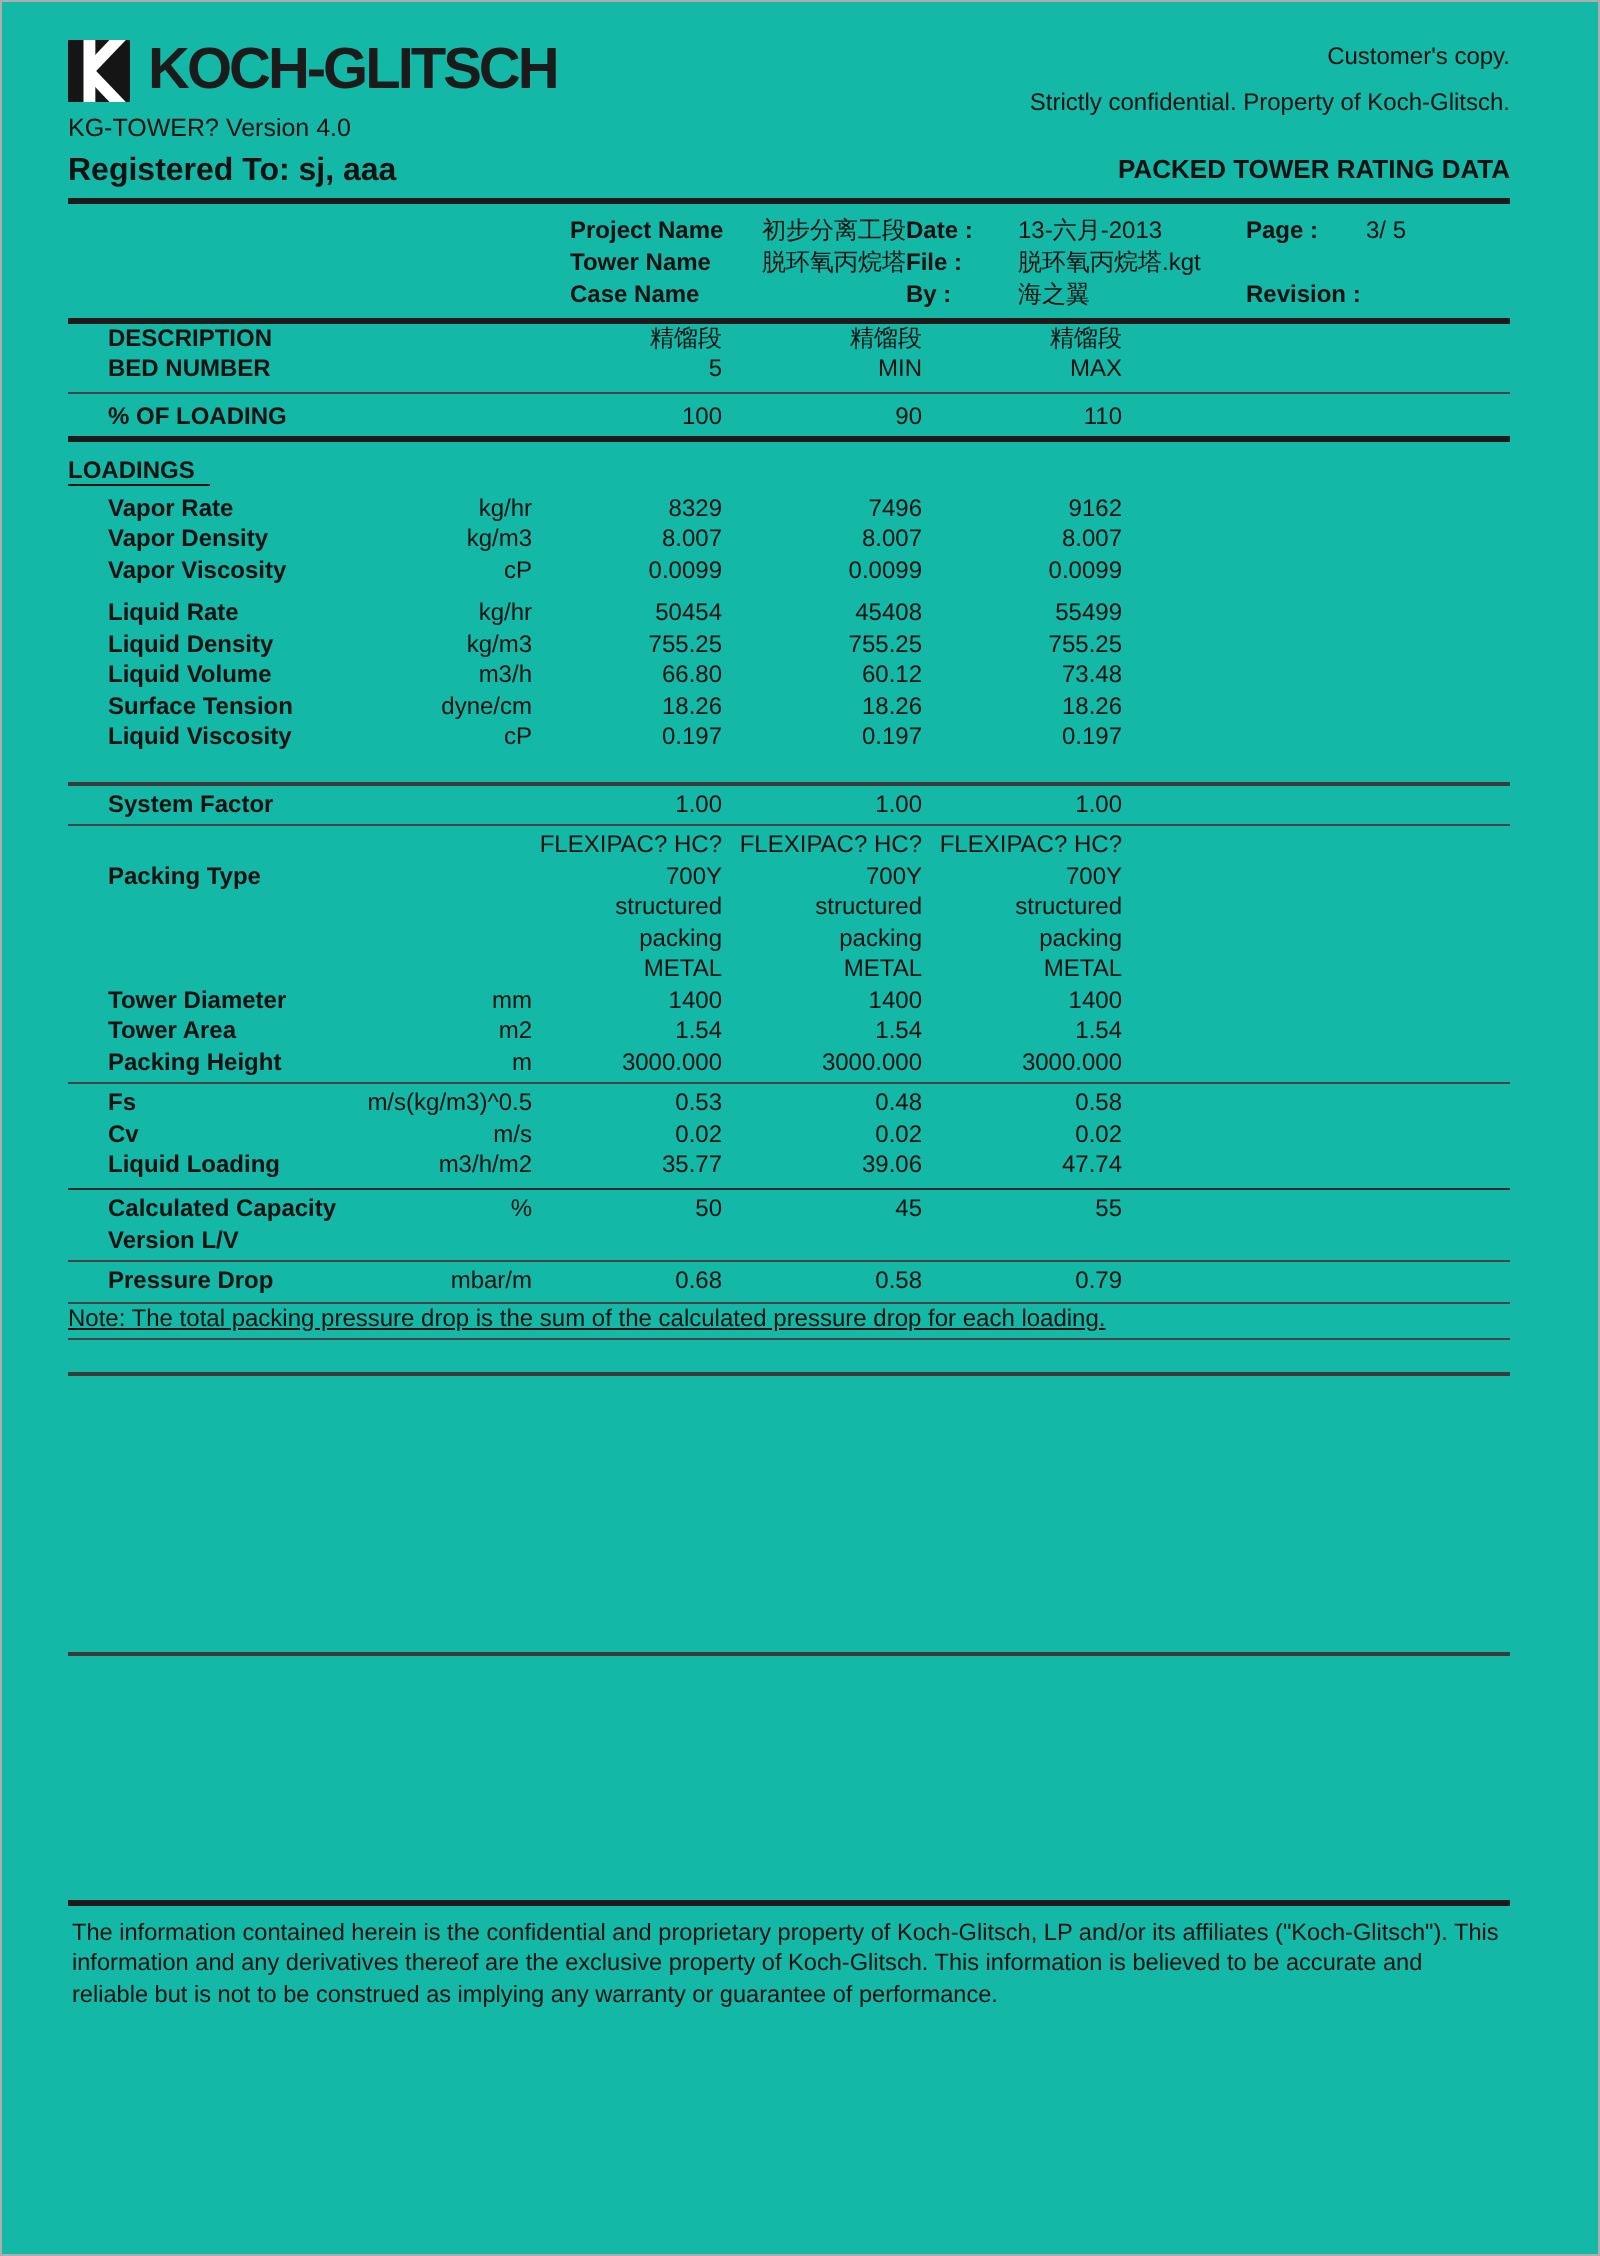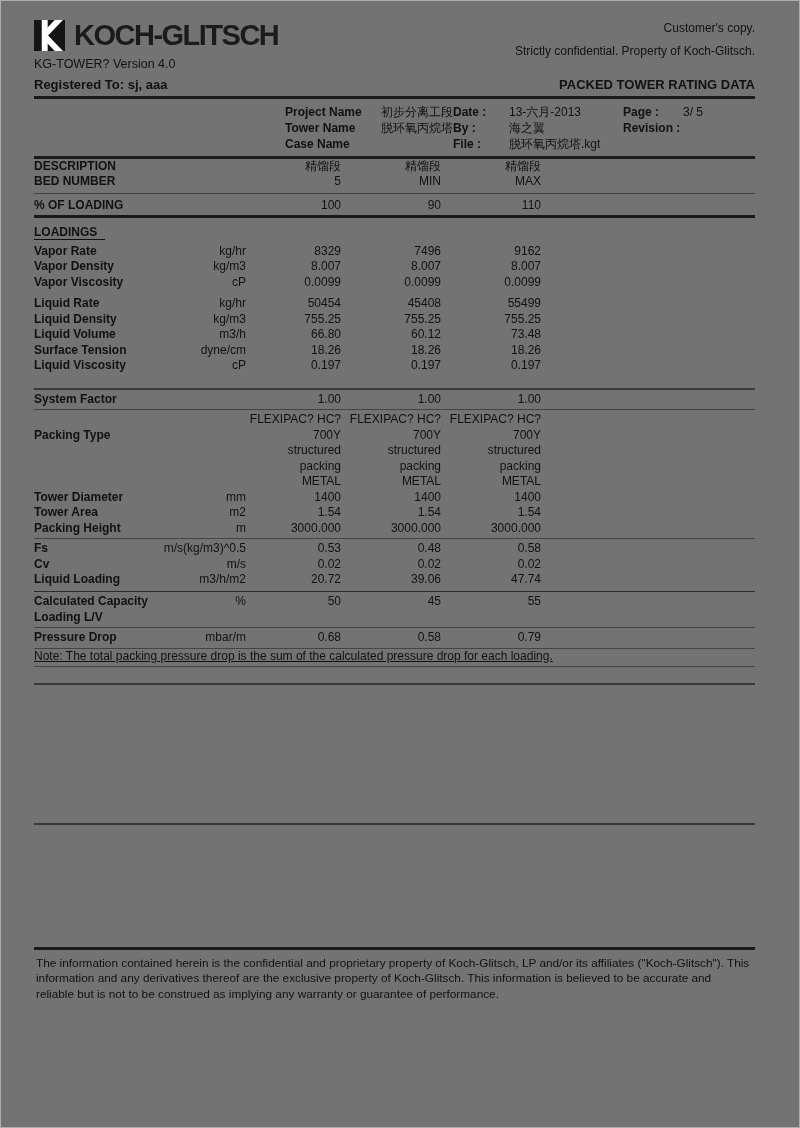--- a/index.html
+++ b/index.html
@@ -1,51 +1,51 @@
 <!DOCTYPE html>
 <html><head>
 <meta charset="utf-8">
 <style>
   html,body{margin:0;padding:0;background:#fff;}
   .page{
-    width:798px;height:1126px;border:1px solid #adadad;background:#737373;
+    width:798px;height:1126px;border:1px solid #adadad;background:#14b8a6;
     color:#111;font-family:"Liberation Sans",sans-serif;font-size:12px;
     position:relative;overflow:hidden;
   }
   .inner{padding:16px 44px 0 33px;}
   
   .rule{background:#1a1a1a;height:1px;}
   .rule.r3{height:3px;}
   .rule.r25{height:2.5px;}
   .rule.r2{height:2px;background:#3a3a3a;}
   .rule.r15{height:1.5px;background:#2a2a2a;}
   .rule.thin{height:1px;background:#444;}
   
   .hdr{display:flex;justify-content:space-between;align-items:flex-start;}
   .logo-row{display:flex;align-items:center;gap:9px;margin-top:2px;}
   .logo-icon svg{display:block;}
   .logo-text{font-size:29px;font-weight:bold;letter-spacing:-1.5px;color:#1b1b1b;}
   .version{font-weight:normal;font-size:12.5px;margin-top:5px;}
-  .registered{font-weight:bold;font-size:13px;margin-top:6px;}
+  .registered{font-weight:bold;font-size:16px;margin-top:6px;}
   .hdr-right{text-align:right;font-size:12px;padding-top:1px;}
   .copy-line{margin-top:3px;}
   .conf-line{margin-top:9px;}
   .report-title{font-weight:bold;font-size:13px;margin-top:19px;}
   
   .proj{display:flex;justify-content:flex-end;padding:5px 0 4px 0;}
   .proj-row{display:flex;line-height:16px;}
   .p-label{font-weight:bold;width:96px;}
   .proj-right{width:302px;}
   .pr-label{font-weight:bold;white-space:nowrap;}
   .w40{width:42px;}
   .w130{width:128px;padding-left:14px;box-sizing:border-box;}
   .w48{width:52px;}
   .pl6{padding-left:8px;}
   
-  .trow{display:grid;grid-template-columns:125px 87px 95px 100px 100px 1fr;line-height:15.5px;}
+  .trow{display:grid;grid-template-columns:125px 87px 95px 100px 100px 1fr;line-height:15.5px;margin-left:20px;}
   .c-label{font-weight:bold;white-space:nowrap;}
   .c-unit,.c-val{text-align:right;white-space:nowrap;}
   .zone-title{font-weight:bold;line-height:15px;padding-top:4px;}
   .pad-v{padding:2px 0;}
   .loadings-head{margin:7px 0 5px 0;}
   .loadings-head span{font-weight:bold;border-bottom:1.5px solid #111;padding-right:8px;}
   .group{margin:0;}
   .mt6{margin-top:6px;}
   .mt14{margin-top:14px;}
   
@@ -106,28 +106,28 @@
         </div>
       </div>
       <div class="proj-right">
         <div class="proj-row">
           <span class="pr-label w40">Date :</span>
           <span class="w130">13-六月-2013</span>
           <span class="pr-label w48">Page :</span>
           <span class="pl6">3/ 5</span>
         </div>
         <div class="proj-row">
+          <span class="pr-label w40">File :</span>
+          <span style="padding-left:14px;">脱环氧丙烷塔.kgt</span>
+        </div>
+        <div class="proj-row">
           <span class="pr-label w40">By :</span>
           <span class="w130">海之翼</span>
           <span class="pr-label">Revision :</span>
           <span class="pl6"></span>
-        </div>
-        <div class="proj-row">
-          <span class="pr-label w40">File :</span>
-          <span style="padding-left:14px;">脱环氧丙烷塔.kgt</span>
         </div>
       </div>
     </div>
     <div class="rule r25"></div>
 
     <div>
         <div class="trow">
           <div class="c-label">DESCRIPTION</div>
           <div class="c-unit"></div>
           <div class="c-val">精馏段</div>
@@ -322,32 +322,32 @@
           <div class="c-label">Cv</div>
           <div class="c-unit">m/s</div>
           <div class="c-val">0.02</div>
           <div class="c-val">0.02</div>
           <div class="c-val">0.02</div>
           <div></div>
         </div>
         <div class="trow">
           <div class="c-label">Liquid Loading</div>
           <div class="c-unit">m3/h/m2</div>
-          <div class="c-val">20.72</div>
+          <div class="c-val">35.77</div>
           <div class="c-val">39.06</div>
           <div class="c-val">47.74</div>
           <div></div>
         </div>
       </div>
     <div class="rule r15" style="margin-top:3px;"></div>
 
     <div class="trow pad-v">
       <div>
         <div class="c-label">Calculated Capacity</div>
-        <div class="cap-l2">Loading L/V</div>
+        <div class="cap-l2">Version L/V</div>
       </div>
       <div class="c-unit">%</div>
       <div class="c-val">50</div>
       <div class="c-val">45</div>
       <div class="c-val">55</div>
       <div></div>
     </div>
     <div class="rule thin"></div>
 
     <div class="pad-v">

